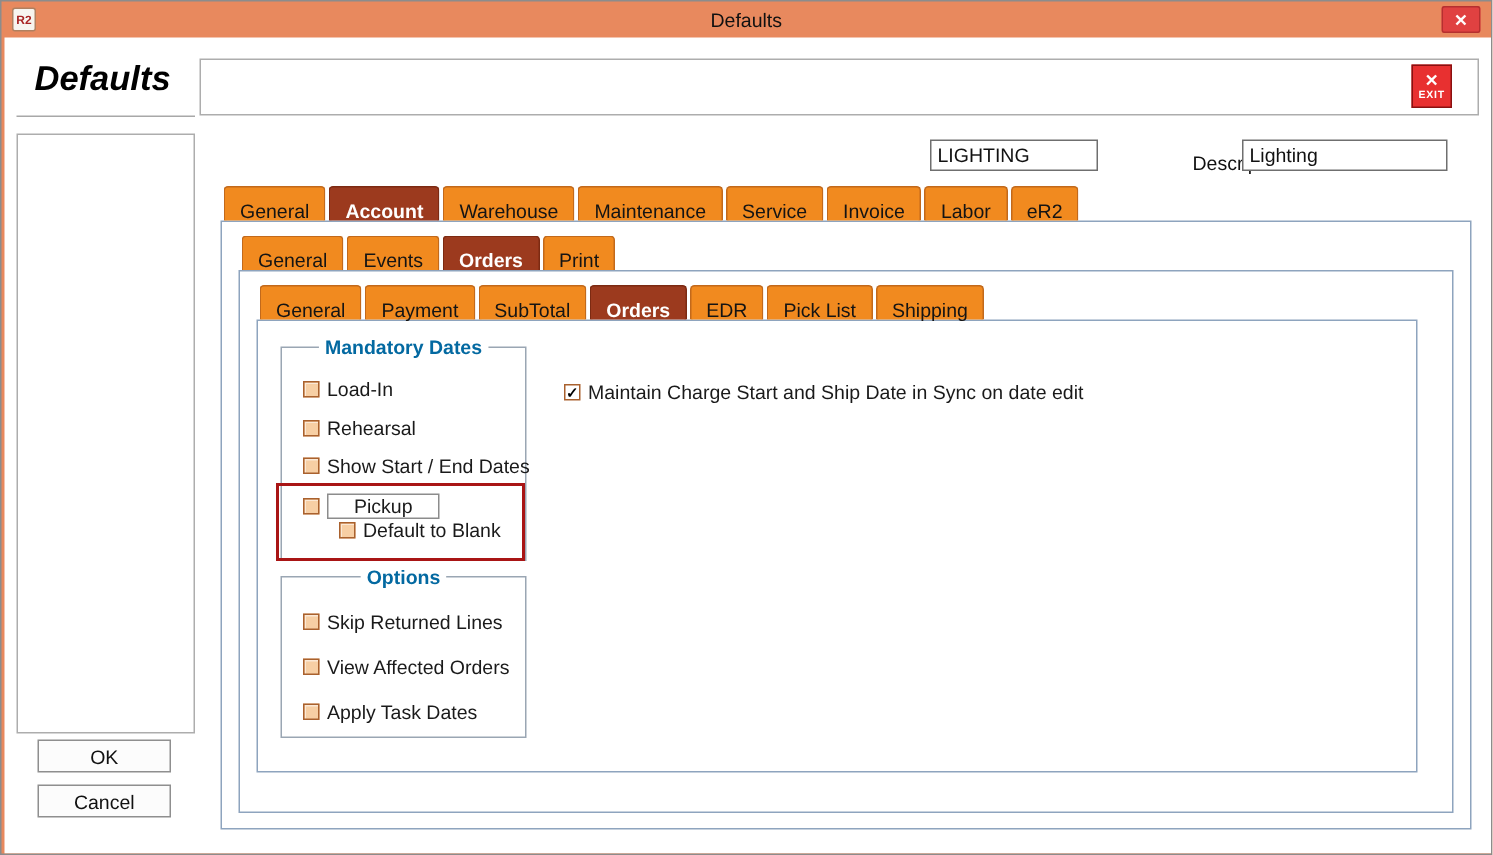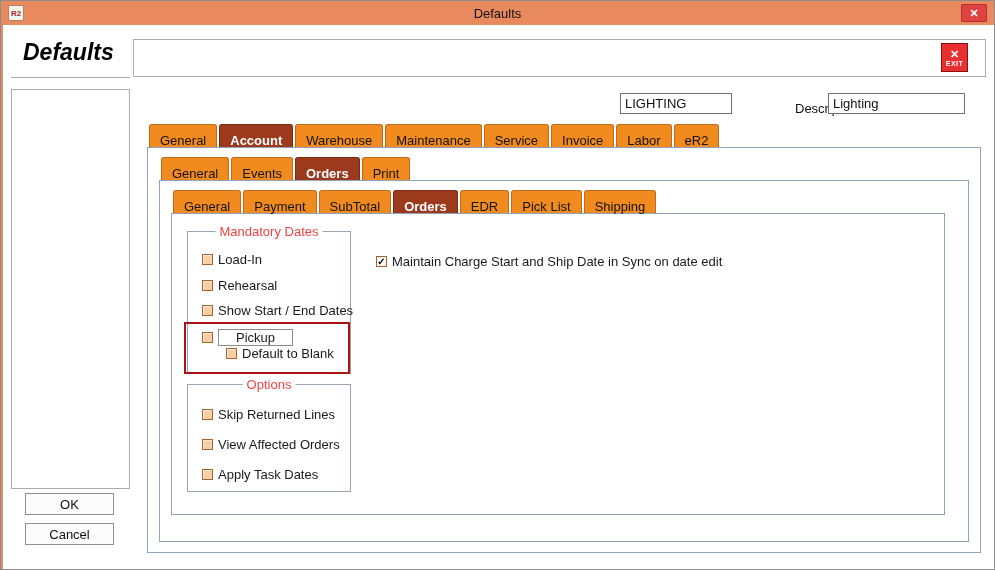--- a/index.html
+++ b/index.html
@@ -70,22 +70,22 @@
 
   
   .panel { position:absolute; border:1px solid #8ea4be; background:#fff; z-index:3; }
   #panel1 { left:146px; top:146px; width:834px; height:406px; }
   #panel2 { left:158px; top:179px; width:810px; height:362px; }
   #panel3 { left:170px; top:212px; width:774px; height:302px; }
 
   
   .groupbox { position:absolute; border:1px solid #9aa6b3; background:#fff; z-index:4; }
   .groupbox .legend { position:absolute; top:-8px; left:50%; transform:translateX(-50%);
-                      background:#fff; padding:0 4px; font-size:13px; font-weight:normal;
-                      white-space:nowrap; color:#ef4444; }
+                      background:#fff; padding:0 4px; font-size:13px; font-weight:bold;
+                      white-space:nowrap; color:#0369a1; }
   #mandatory-group { left:186px; top:230px; width:164px; height:143px; }
   #options-group { left:186px; top:383px; width:164px; height:108px; }
 
   
   .cbrow { position:absolute; display:flex; align-items:center; font-size:13px;
            color:#1a1a1a; white-space:nowrap; cursor:default; z-index:5; }
   .cb { width:11px; height:11px; border:1px solid #a9612e;
         background:var(--checkbox_bg,#f7cfa4); margin-right:5px; display:inline-flex;
         align-items:center; justify-content:center; font-size:10px; font-weight:bold;
         color:#000; flex:none; box-shadow:inset 1px 1px 0 rgba(255,255,255,.55); }

